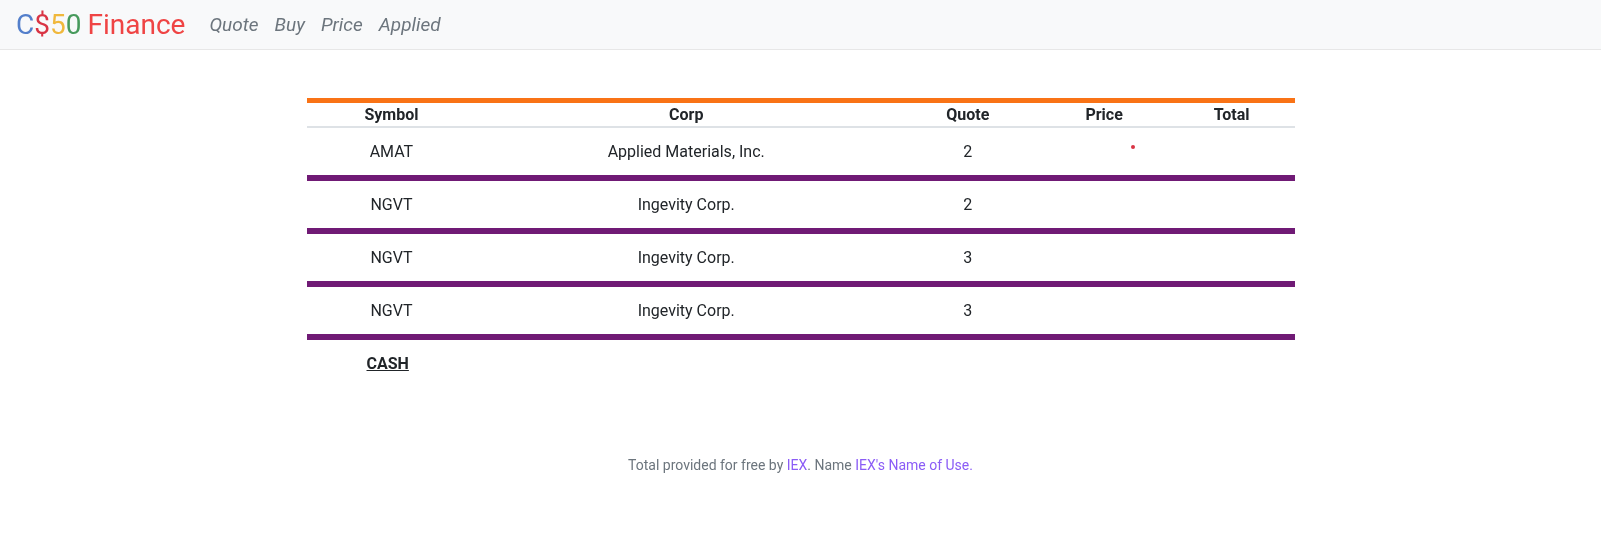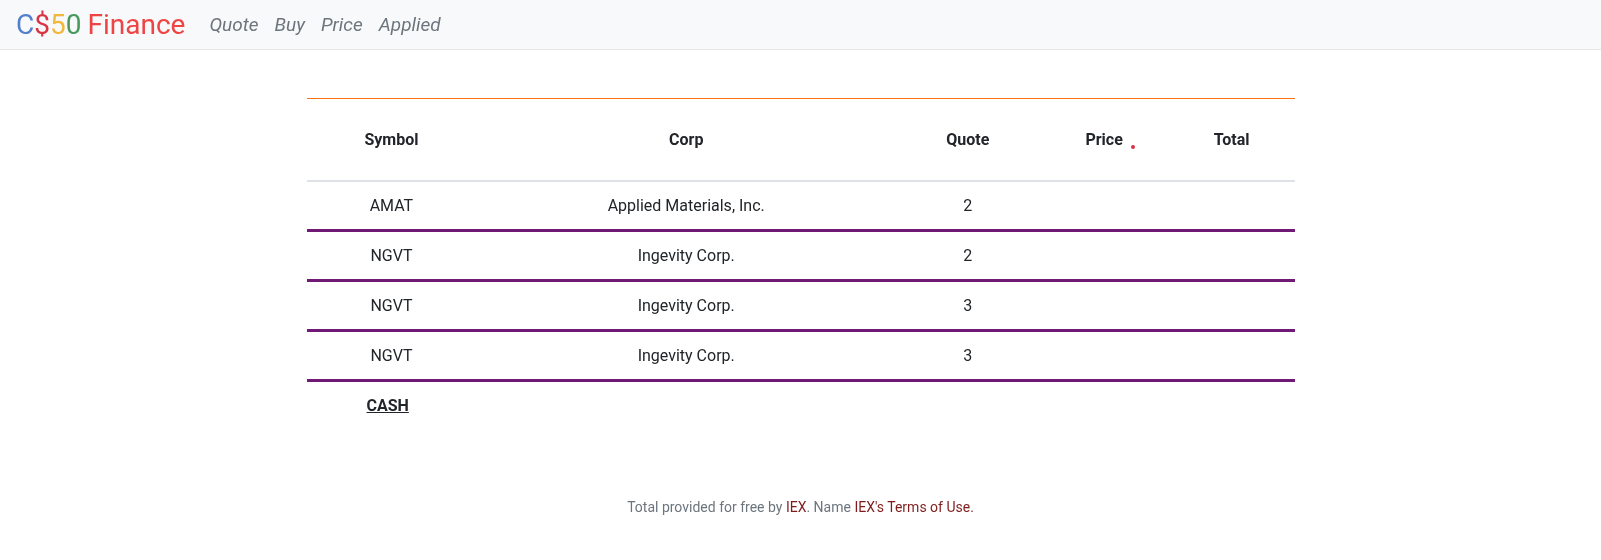--- a/index.html
+++ b/index.html
@@ -43,43 +43,43 @@
       margin: 48px auto 0 auto;
       padding: 0 16px;
     }
     table {
       width: 100%;
       border-collapse: collapse;
     }
     thead th {
       text-align: center;
       font-weight: 700;
-      padding: 31px 8px;
-      border-top: 1px solid #f97316;
+      padding: 2px 8px;
+      border-top: 5px solid #f97316;
       border-bottom: 2px solid #dee2e6;
       font-size: 16px;
     }
     tbody td {
       text-align: center;
       padding: 14px 8px;
-      border-bottom: 3px solid #701a75;
+      border-bottom: 6px solid #701a75;
       font-size: 16px;
     }
     tbody tr.cash-row td {
       font-weight: 700;
       border-bottom: none;
     }
     .narrow-table { width: 87%; text-decoration: underline; }
     .footer {
       text-align: center;
       margin-top: 70px;
       color: #6c757d;
       font-size: 14px;
     }
-    .footer a { color: #7f1d1d; text-decoration: none; }
+    .footer a { color: #8b5cf6; text-decoration: none; }
     .red-dot {
       position: absolute;
       width: 4px;
       height: 4px;
       background: #d93444;
       border-radius: 50%;
       left: 1131px;
       top: 145px;
     }
   </style>
@@ -153,15 +153,15 @@
         <td style="text-align:left; padding-left:60px;">CASH</td>
         <td></td>
         <td></td>
         <td></td>
         <td></td>
       </tr>
     </tbody>
   </table>
 
   <div class="footer">
-    <span>Total provided for free by </span><a href="#">IEX</a><span>. Name </span><a href="#">IEX's Terms of Use.</a><span></span>
+    <span>Total provided for free by </span><a href="#">IEX</a><span>. Name </span><a href="#">IEX's Name of Use.</a><span></span>
   </div>
 </div>
 
 </body></html>

